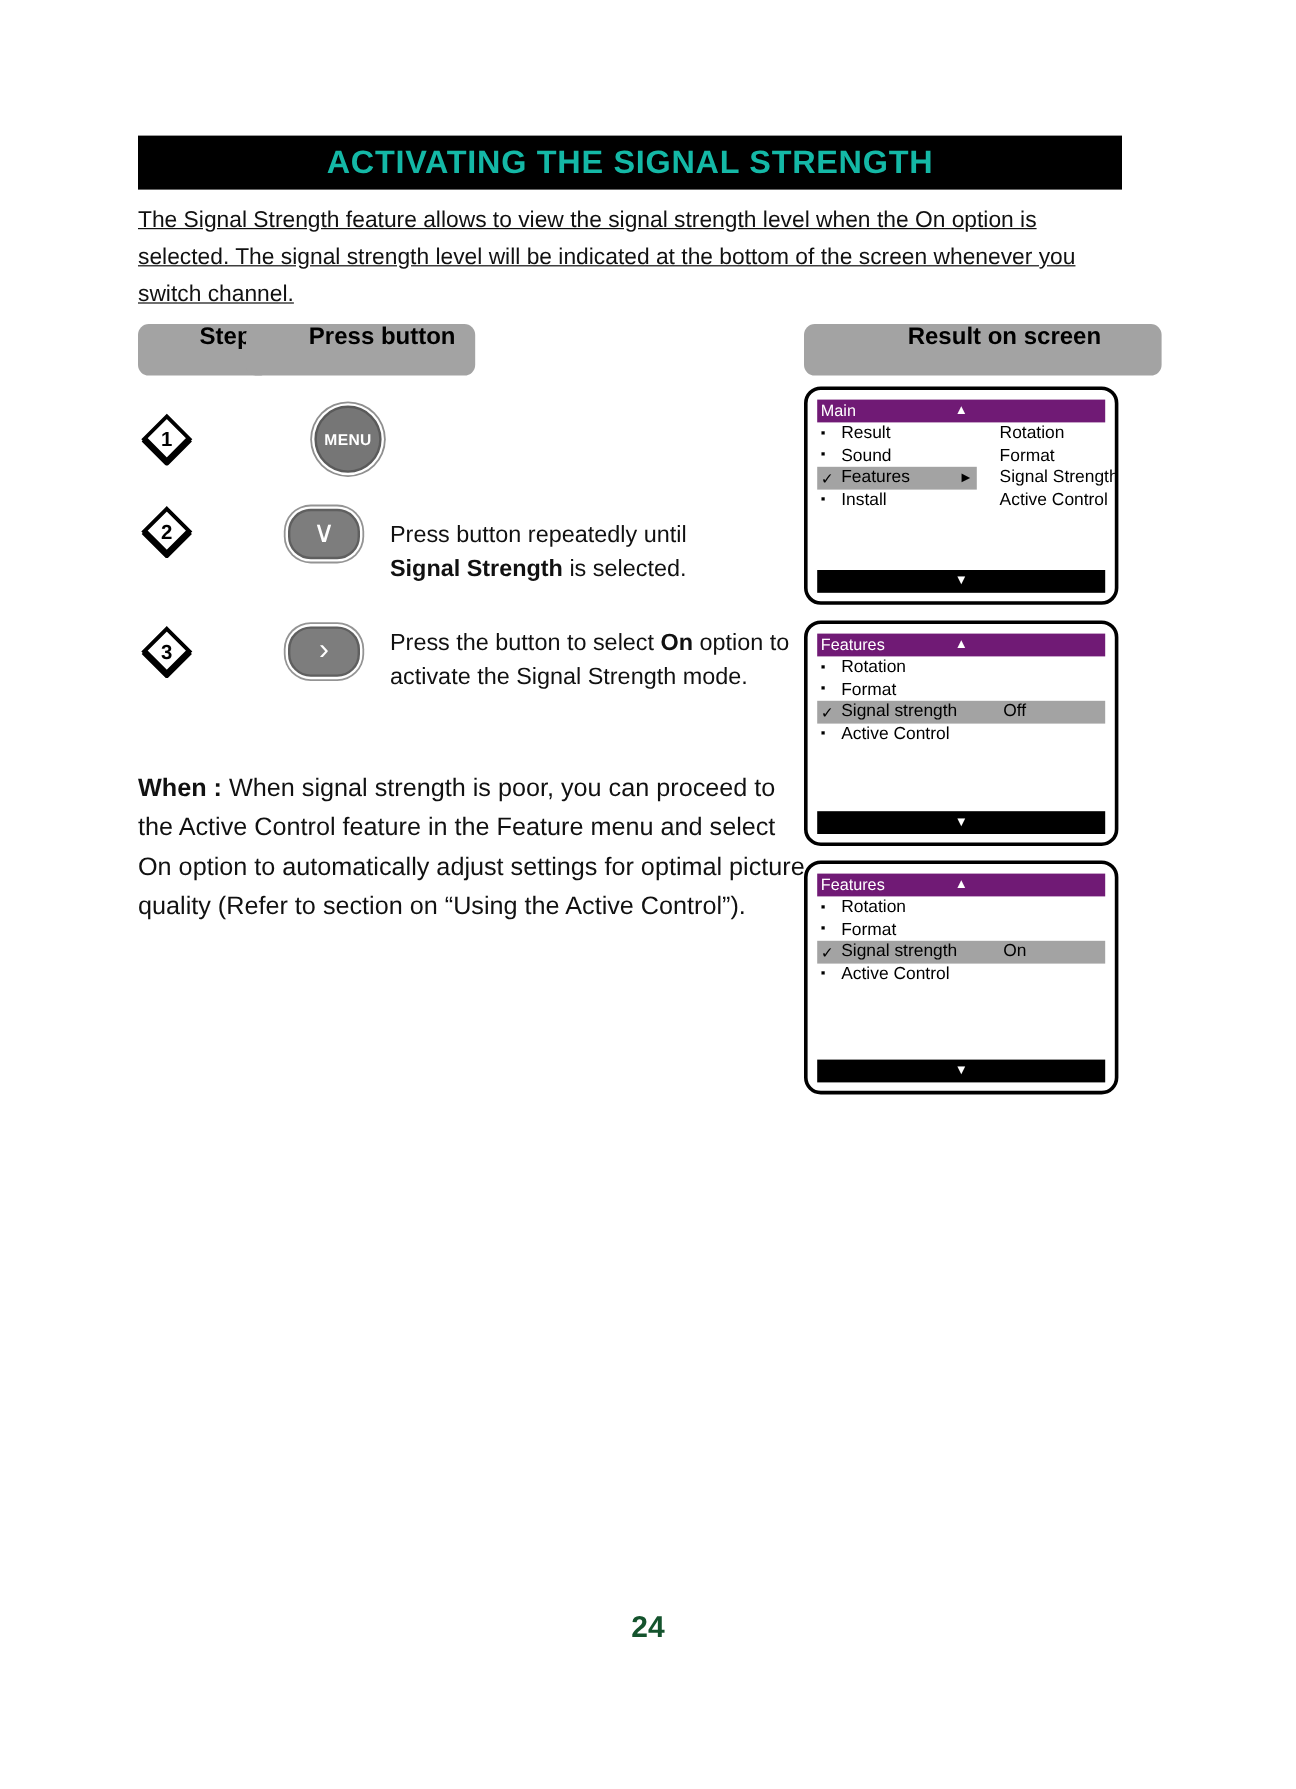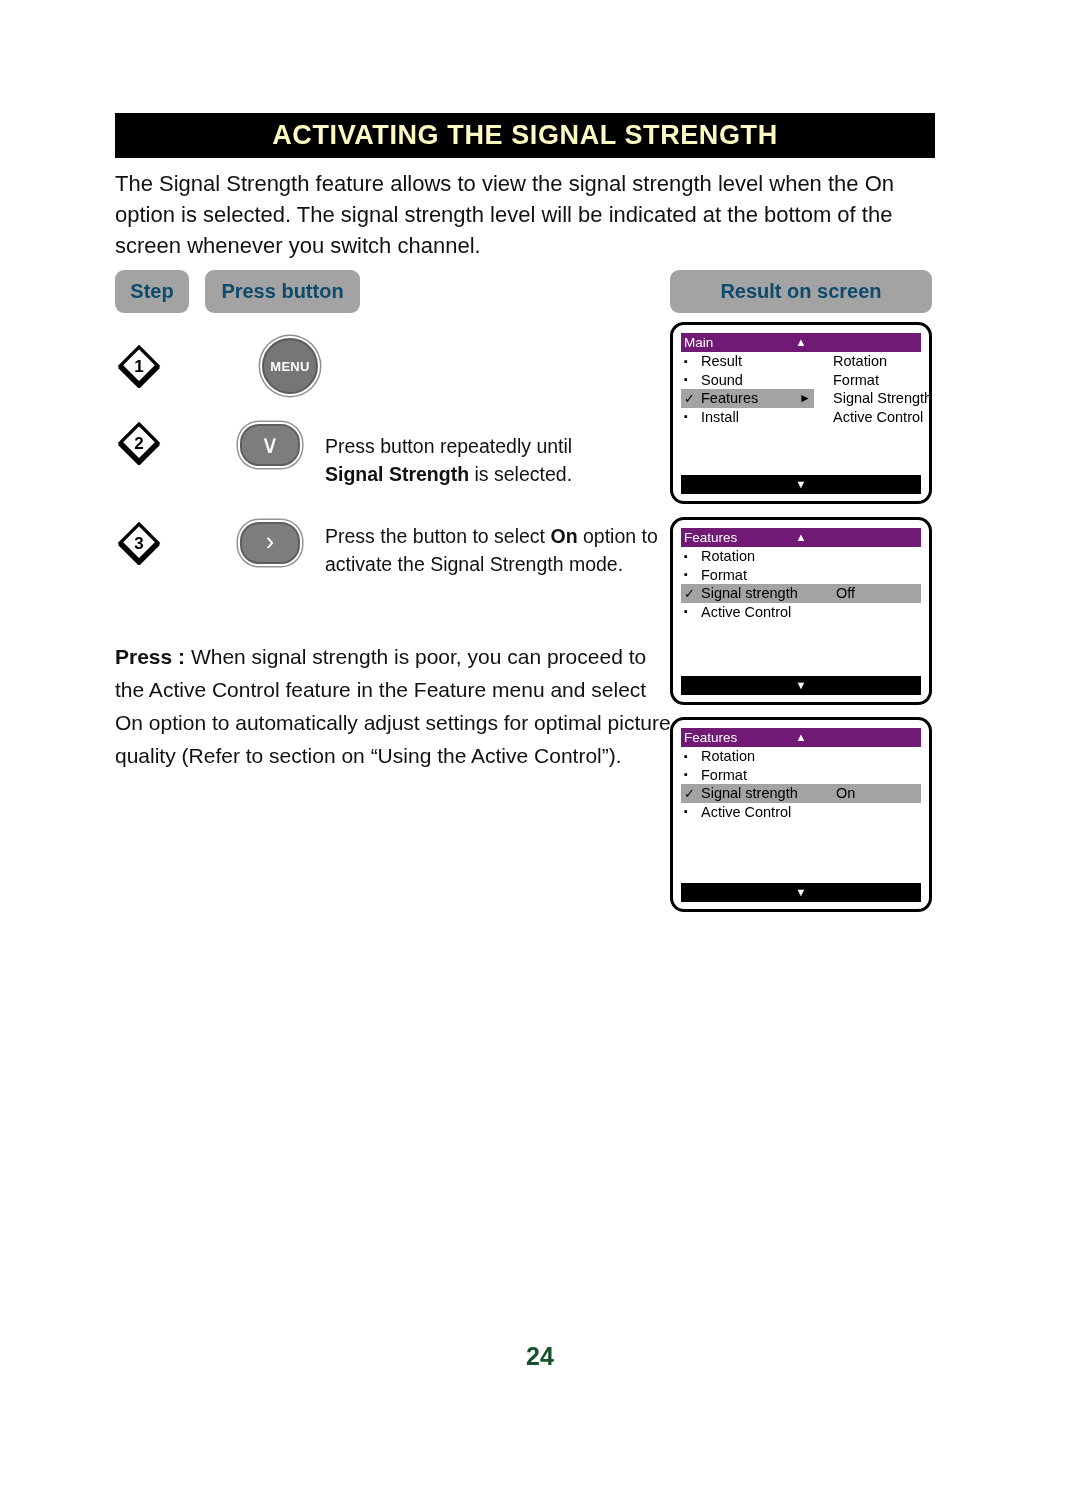--- a/index.html
+++ b/index.html
@@ -27,48 +27,49 @@
     left: 115px;
     top: 113px;
     width: 820px;
     height: 45px;
     background: #000000;
     display: flex;
     align-items: center;
     justify-content: center;
   }
   .title-bar .title-text {
-    color: #fef9c3;
+    color: #14b8a6;
     font-size: 27px;
     font-weight: bold;
     letter-spacing: 0.6px;
     font-family: "Liberation Sans", sans-serif;
   }
 
   
   .intro {
     position: absolute;
     left: 115px;
     top: 168px;
     width: 822px;
-    font-size: 22px;
+    font-size: 19px;
     line-height: 31px;
     color: #111111;
+    text-decoration: underline;
   }
 
   
   .pill {
     position: absolute;
     background: #a3a3a3;
     border-radius: 9px;
     display: flex;
-    align-items: center;
     justify-content: center;
     font-weight: bold;
-    color: #0c4a6e;
+    color: #000000;
+    padding-left: 36px;
   }
   .pill-step {
     left: 115px;
     top: 270px;
     width: 74px;
     height: 43px;
     font-size: 20px;
   }
   .pill-press {
     left: 205px;
@@ -350,21 +351,21 @@
   </div>
   <div class="btn-pill" style="left:240px; top:522px;">
     <span class="chev right">›</span>
   </div>
   <div class="step-text" style="left:325px; top:522px; width:340px;">
     <span>Press the button to select </span><b>On</b><span> option to</span><br>
     <span>activate the Signal Strength mode.</span>
   </div>
 
   <div class="note">
-    <b>Press :</b><span> When signal strength is poor, you can proceed to the Active Control feature in the Feature menu and select On option to automatically adjust settings for optimal picture quality (Refer to section on “Using the Active Control”).</span>
+    <b>When :</b><span> When signal strength is poor, you can proceed to the Active Control feature in the Feature menu and select On option to automatically adjust settings for optimal picture quality (Refer to section on “Using the Active Control”).</span>
   </div>
 
   <div class="tv" style="top:322px; height:182px;">
     <div class="tv-inner">
       <div class="osd-title">
         <span class="t-label">Main</span>
         <span class="t-arrow">▲</span>
       </div>
       <div class="osd-body">
         <div class="osd-row">

